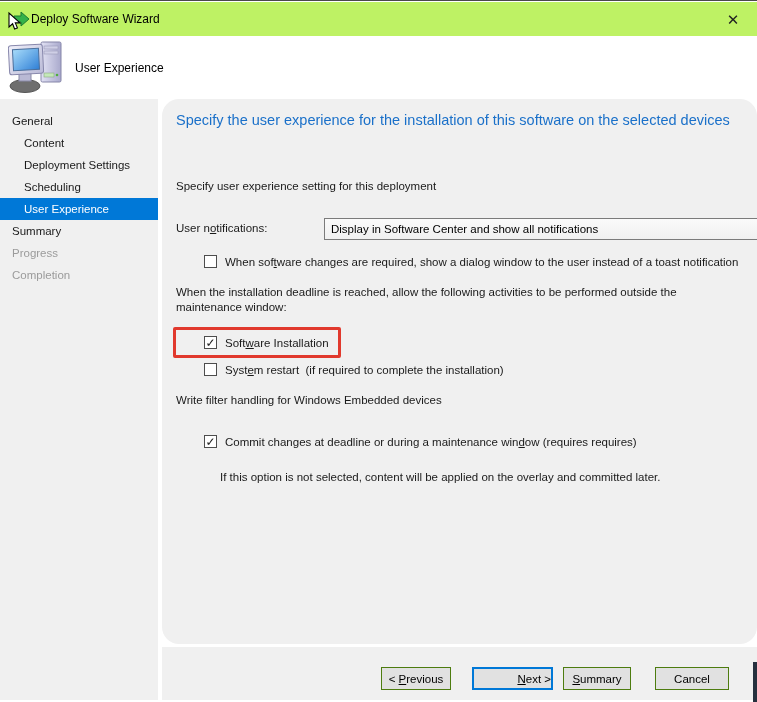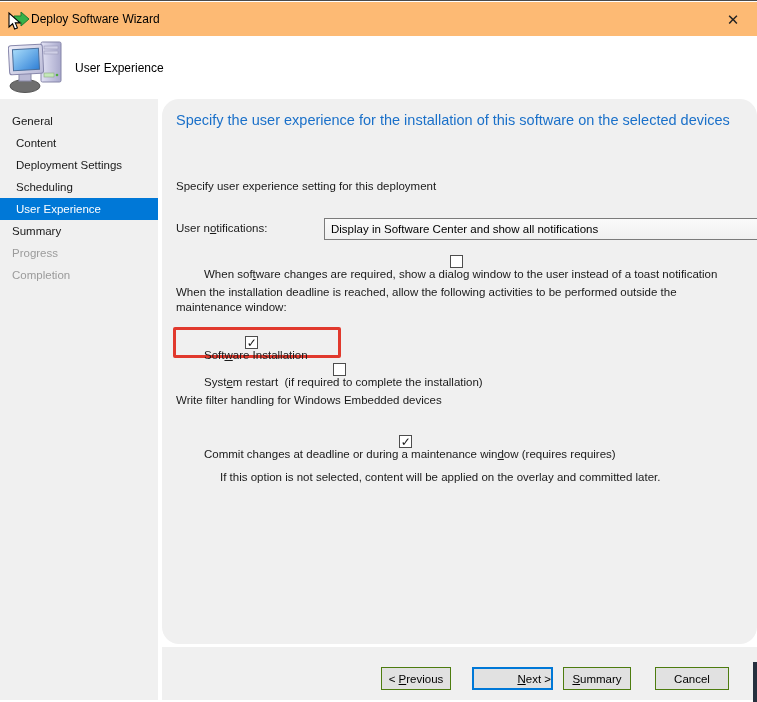--- a/index.html
+++ b/index.html
@@ -7,21 +7,21 @@
   body { font-family: "Liberation Sans", sans-serif; }
 
   .window {
     position: relative; width: 757px; height: 702px;
     background: #ffffff; overflow: hidden;
     border-top: 1px solid #4a4a4a;
     color: #1a1a1a;
   }
 
   
-  .titlebar { position: absolute; left: 0; top: 1px; width: 100%; height: 34px; background: #fdba74; }
+  .titlebar { position: absolute; left: 0; top: 1px; width: 100%; height: 34px; background: #bef264; }
   .app-icon { position: absolute; left: 7px; top: 6px; width: 24px; height: 24px; }
   .title-text { position: absolute; left: 31px; top: 10px; font-size: 12px; color: #000; }
   .close-btn {
     position: absolute; right: 12px; top: 7px; width: 24px; height: 22px;
     display: flex; align-items: center; justify-content: center;
     font-size: 15px; color: #222; cursor: pointer; background: transparent; border: 0;
     font-family: "Liberation Sans", sans-serif;
   }
 
   
@@ -29,21 +29,21 @@
   .pc-icon { position: absolute; left: 8px; top: 4px; }
   .step-title { position: absolute; left: 75px; top: 25px; font-size: 12px; color: #000; }
 
   
   .sidebar {
     position: absolute; left: 0; top: 98px; width: 158px; height: 601px;
     background: #f0f0f0; padding-top: 11px; font-size: 11.5px;
   }
   .nav-item { height: 22px; line-height: 22px; color: #1a1a1a; cursor: pointer; white-space: nowrap; }
   .nav-item.lvl0 { padding-left: 12px; }
-  .nav-item.lvl1 { padding-left: 16px; }
+  .nav-item.lvl1 { padding-left: 24px; }
   .nav-item.sel { background: #0078d7; color: #ffffff; }
   .nav-item.dis { color: #9b9b9b; cursor: default; }
 
   
   .content {
     position: absolute; left: 162px; top: 98px; width: 595px; height: 545px;
     background: #f0f0f0; font-size: 11.5px; border-radius: 17px;
   }
   .heading {
     position: absolute; left: 14px; top: 12px; width: 575px;
@@ -55,21 +55,21 @@
 
   .dropdown {
     position: absolute; left: 162px; top: 119px; width: 490px; height: 22px;
     background: linear-gradient(#fafafa, #f0f0f0);
     border: 1px solid #7b7b7b; cursor: pointer;
     display: flex; align-items: center; padding: 0 22px 0 6px;
   }
   .dropdown-value { white-space: nowrap; overflow: hidden; font-size: 11.5px; color: #000; }
   .dropdown-chevron { position: absolute; right: 7px; top: 8px; }
 
-  .cb-row { position: absolute; display: flex; align-items: center; white-space: pre; cursor: pointer; flex-direction: column; }
+  .cb-row { position: absolute; display: flex; align-items: center; white-space: pre; cursor: pointer; }
   .checkbox {
     width: 13px; height: 13px; background: #fff; border: 1px solid #4d4d4d;
     display: inline-flex; align-items: center; justify-content: center;
     font-size: 12px; line-height: 1; color: #1a1a1a; flex: none; margin-right: 8px;
   }
   .para { position: absolute; line-height: 15px; }
 
   .red-box {
     position: absolute; left: 11px; top: 228px; width: 168px; height: 31px;
     border: 3px solid #e1392d; border-radius: 2px; pointer-events: none;

